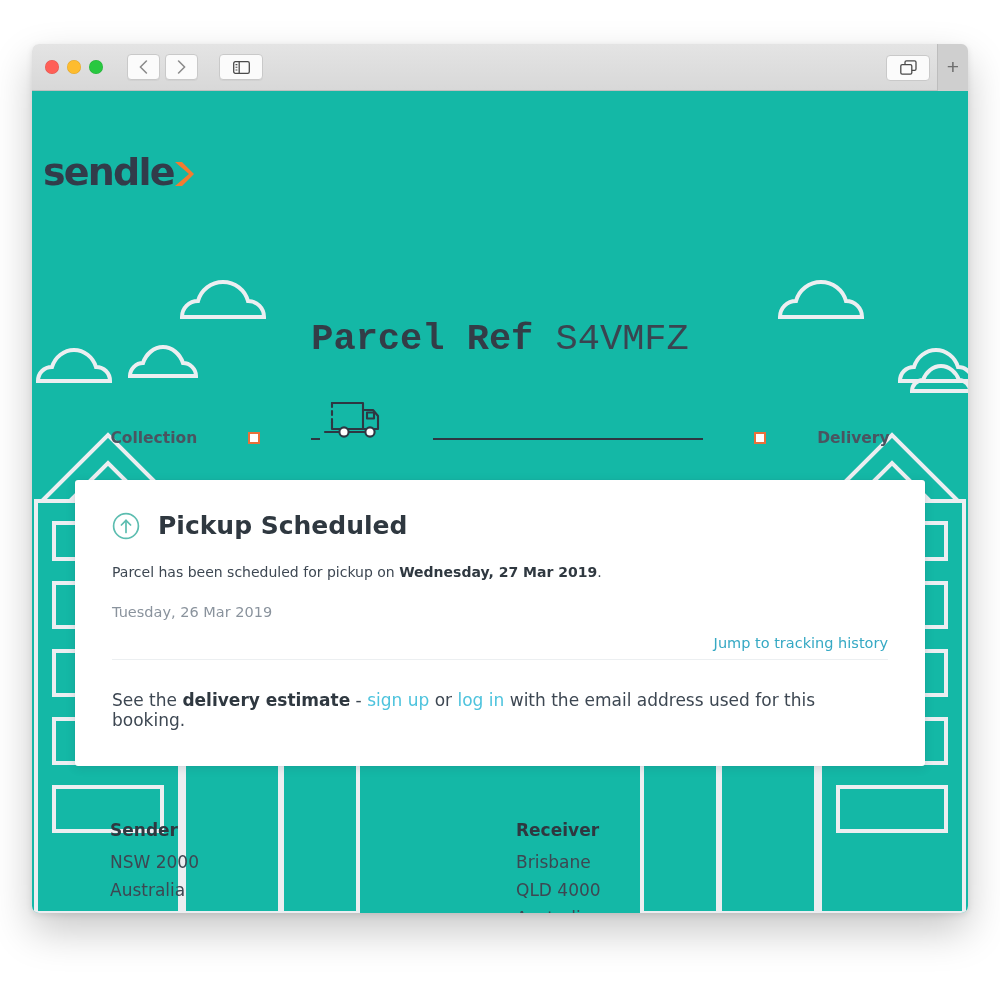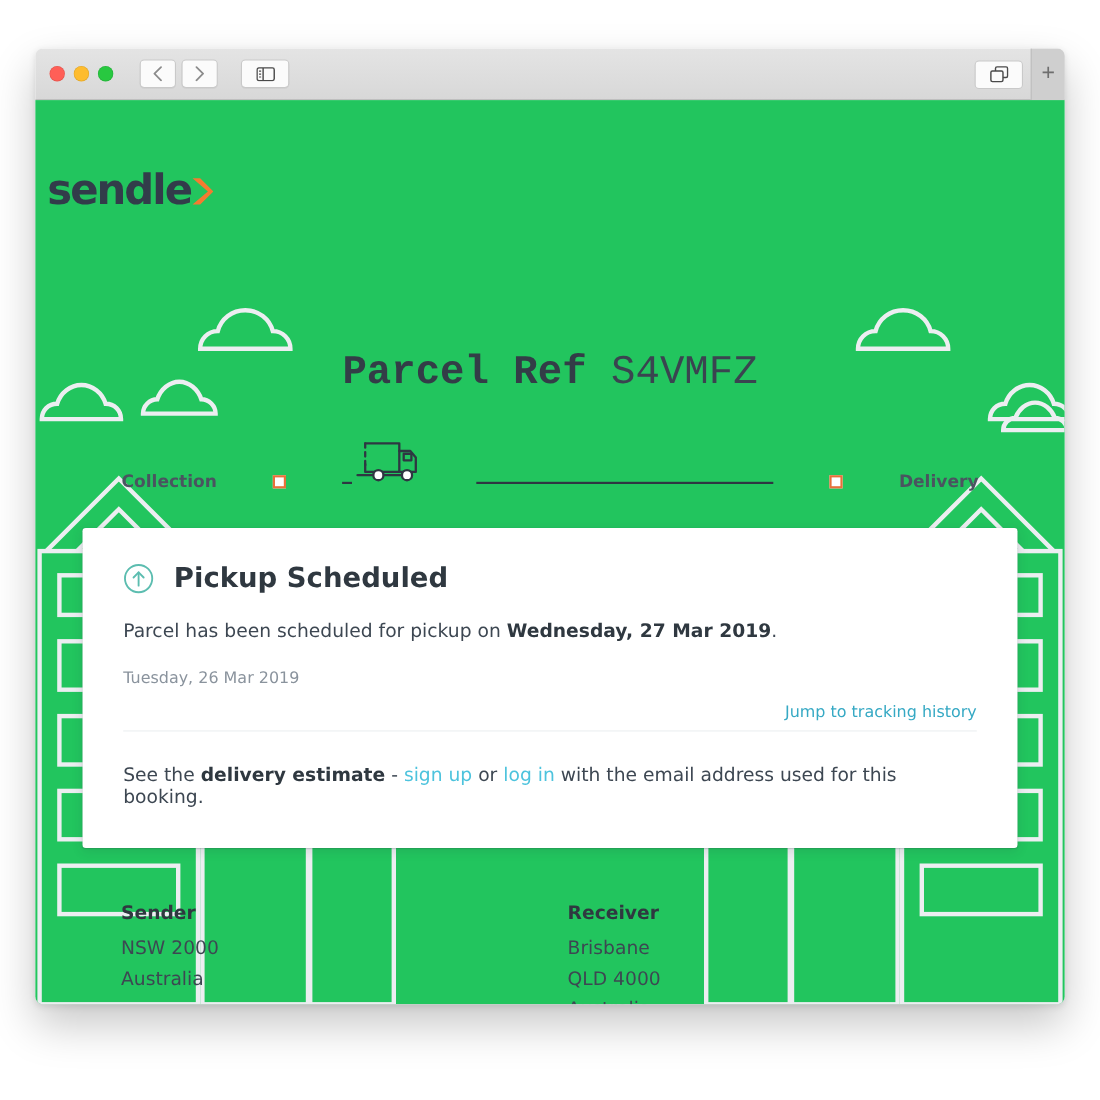--- a/index.html
+++ b/index.html
@@ -76,21 +76,21 @@
     border-left: 1px solid #bdbdbd;
     display: flex; align-items: center; justify-content: center;
     color: #6e6e6e; font-size: 21px; font-weight: 300; line-height: 1;
     padding-bottom: 2px;
   }
 
   
   .page {
     position: relative;
     height: 822px;
-    background: #22c55e;
+    background: #14b8a6;
     overflow: hidden;
   }
 
   .bg-art { position: absolute; inset: 0; pointer-events: none; }
 
   .logo {
     position: absolute; left: 11px; top: 59px;
     display: flex; align-items: center;
   }
   .logo-word {
@@ -152,21 +152,21 @@
     border-radius: 3px;
     box-shadow: 0 2px 10px rgba(40,50,62,0.13), 0 0 1px rgba(40,50,62,0.18);
     padding: 31px 37px 36px 37px;
   }
   .card-head { display: flex; align-items: center; gap: 18px; margin-bottom: 22px; }
   .status-title {
     font-size: 25px; font-weight: bold; color: #2f3840;
     font-family: "DejaVu Sans", sans-serif;
   }
   .card-body {
-    font-size: 17px; color: #3d4752; line-height: 1.5;
+    font-size: 14px; color: #3d4752; line-height: 1.5;
     font-family: "DejaVu Sans", sans-serif;
   }
   .card-body b { font-weight: bold; color: #2f3840; }
 
   .meta-row {
     display: flex; align-items: flex-start; justify-content: space-between;
     margin-top: 21px; min-height: 48px; gap: 19px;
   }
   .meta-date {
     font-size: 14.5px; color: #8a939d;

